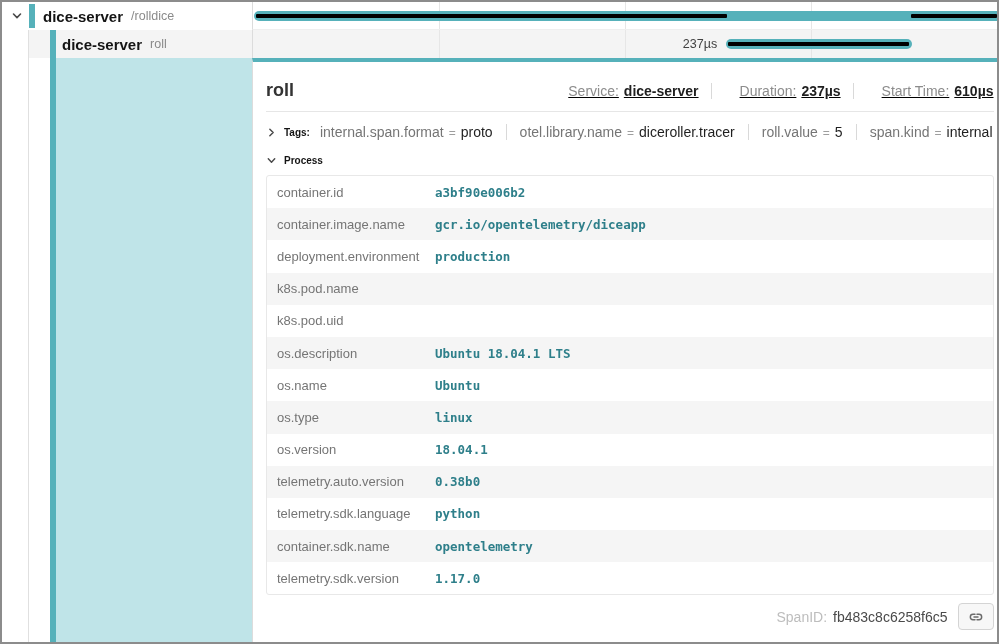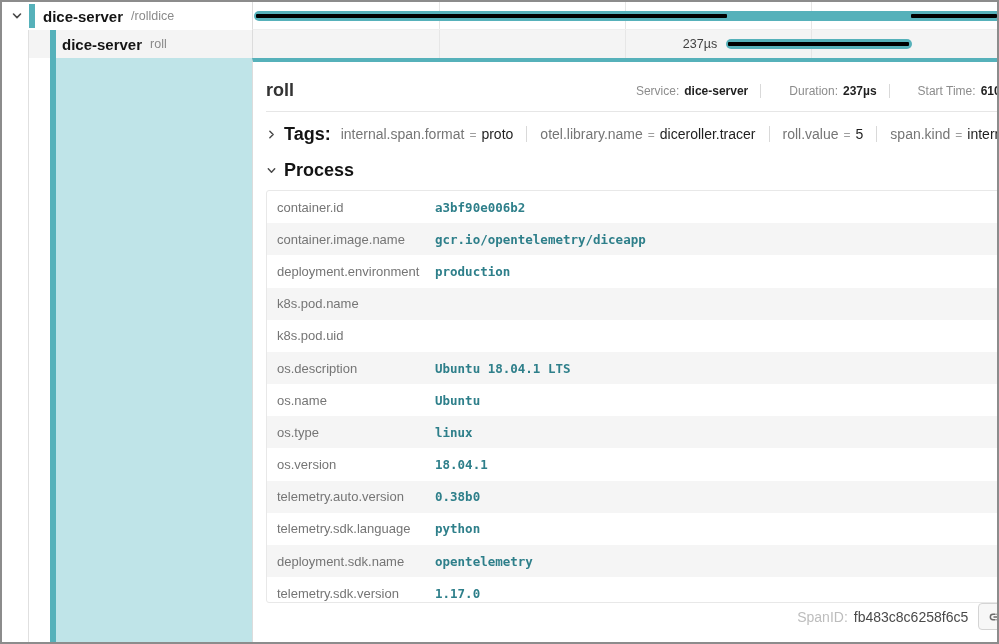--- a/index.html
+++ b/index.html
@@ -55,28 +55,28 @@
   .detail-panel {
     flex: 1; border-top: 4px solid #56b1ba; border-left: 1px solid #dcdcdc;
     background: #fff; display: flex; flex-direction: column; min-height: 0;
   }
   .detail-header {
     display: flex; justify-content: space-between; align-items: center;
     padding: 18px 12px 10px 13px;
   }
   .detail-title { font-size: 18px; font-weight: 600; color: #333; }
   .overview { display: flex; align-items: center; }
-  .ov-item { display: flex; align-items: baseline; font-size: 12px; }
+  .ov-item { display: flex; align-items: baseline; font-size: 14px; text-decoration: underline; }
   .ov-item + .ov-item { border-left: 1px solid #d9d9d9; padding-left: 28px; margin-left: 12px; }
   .ov-label { color: #8c8c8c; margin-right: 5px; }
   .ov-value { color: #1f1f1f; font-weight: bold; }
   .divider { height: 1px; background: #e6e6e6; margin: 0 12px 0 13px; }
   .tags-row { display: flex; align-items: center; padding: 12px 13px 4px 13px; }
   .section-toggle { display: flex; align-items: center; cursor: pointer; }
-  .section-heading { font-size: 18px; font-weight: bold; color: #141414; margin-left: 7px; }
+  .section-heading { font-size: 10px; font-weight: bold; color: #141414; margin-left: 7px; }
   .tag-list { display: flex; align-items: center; margin-left: 10px; flex-wrap: nowrap; }
   .tag-item { display: flex; align-items: baseline; font-size: 14px; white-space: nowrap; }
   .tag-item + .tag-item { border-left: 1px solid #d9d9d9; padding-left: 13px; margin-left: 13px; }
   .tag-key { color: #757575; }
   .tag-eq { color: #9e9e9e; padding: 0 5px; font-size: 12px; }
   .tag-value { color: #1f1f1f; }
   .process-row { display: flex; align-items: center; padding: 11px 13px 7px 13px; }
   .kv-table {
     margin: 2px 12px 0 13px; border: 1px solid #e8e8e8; border-radius: 3px;
     overflow: hidden; background: #fff;
@@ -255,21 +255,21 @@
         </div>
         <div class="kv-row">
           <span class="kv-key">telemetry.auto.version</span>
           <span class="kv-value">0.38b0</span>
         </div>
         <div class="kv-row">
           <span class="kv-key">telemetry.sdk.language</span>
           <span class="kv-value">python</span>
         </div>
         <div class="kv-row">
-          <span class="kv-key">deployment.sdk.name</span>
+          <span class="kv-key">container.sdk.name</span>
           <span class="kv-value">opentelemetry</span>
         </div>
         <div class="kv-row">
           <span class="kv-key">telemetry.sdk.version</span>
           <span class="kv-value">1.17.0</span>
         </div>
       </div>
 
       <div class="detail-footer">
         <span class="spanid-label">SpanID:</span>

